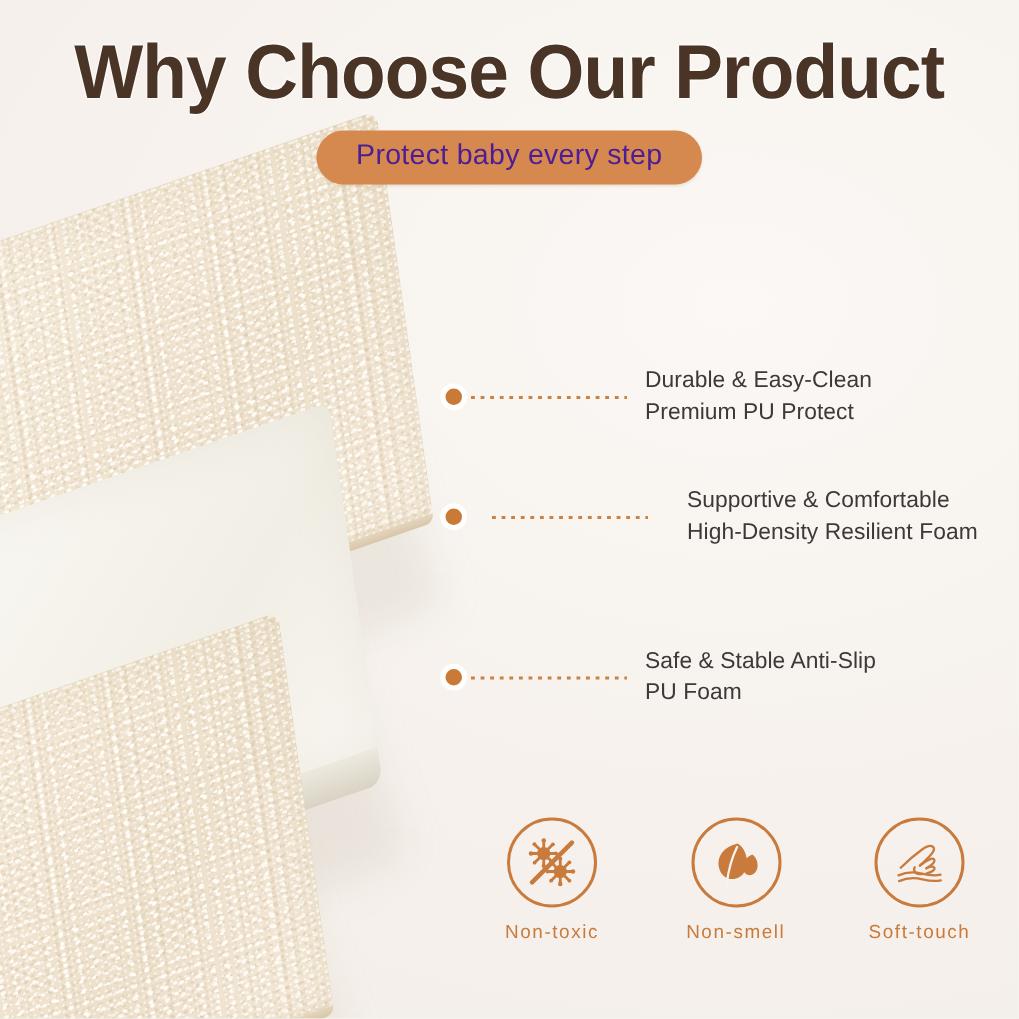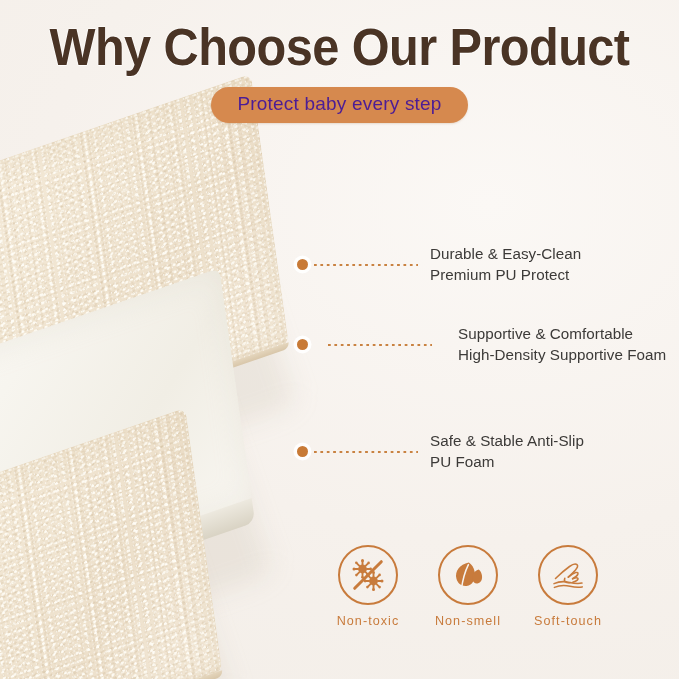--- a/index.html
+++ b/index.html
@@ -181,21 +181,21 @@
     white-space:nowrap;
   }
 
   
   .features {
     position:absolute;
     left:318px;
     top:545px;
     width:345px;
     display:flex;
-    justify-content:flex-start;
+    justify-content:space-between;
     z-index:30;
   }
 
   .feature { width:100px; text-align:center; }
 
   .feature-ring {
     width:60px; height:60px;
     margin:0 auto;
     border-radius:50%;
     border:2.6px solid #C87B3C;
@@ -265,21 +265,21 @@
       <div>Durable &amp; Easy-Clean</div>
       <div>Premium PU Protect</div>
     </span>
   </div>
 
   <div class="callout" style="left:297px; top:324px;gap:14px;">
     <span class="dot"></span>
     <span class="leader"></span>
     <span class="callout-text">
       <div>Supportive &amp; Comfortable</div>
-      <div>High-Density Supportive Foam</div>
+      <div>High-Density Resilient Foam</div>
     </span>
   </div>
 
   <div class="callout" style="left:297px; top:431px;">
     <span class="dot"></span>
     <span class="leader"></span>
     <span class="callout-text">
       <div>Safe &amp; Stable Anti-Slip</div>
       <div>PU Foam</div>
     </span>

